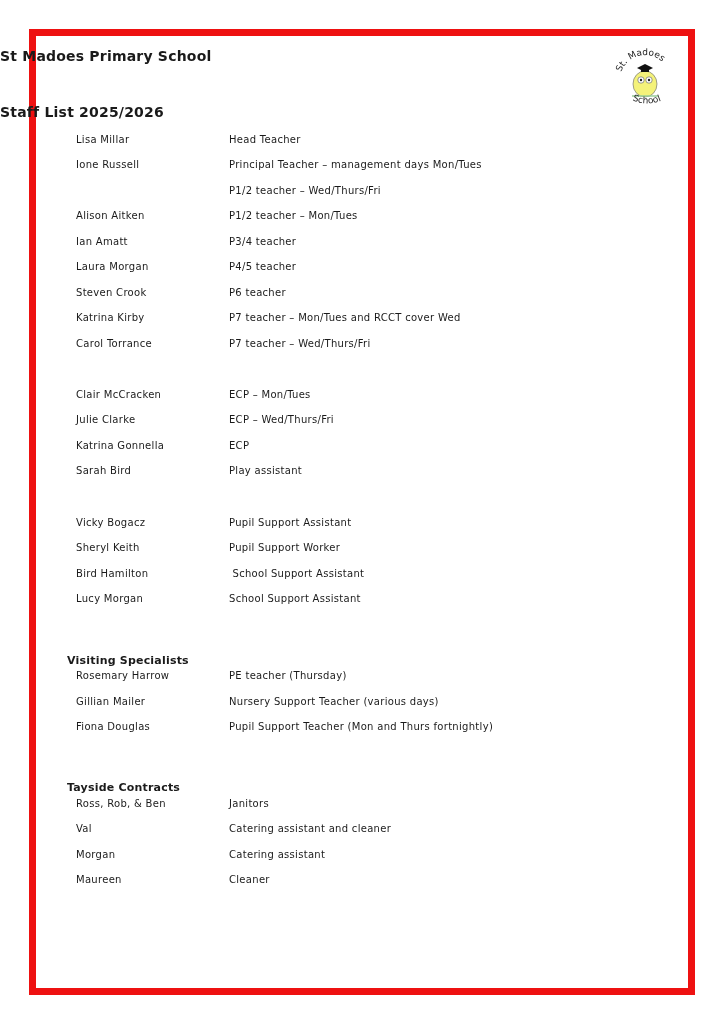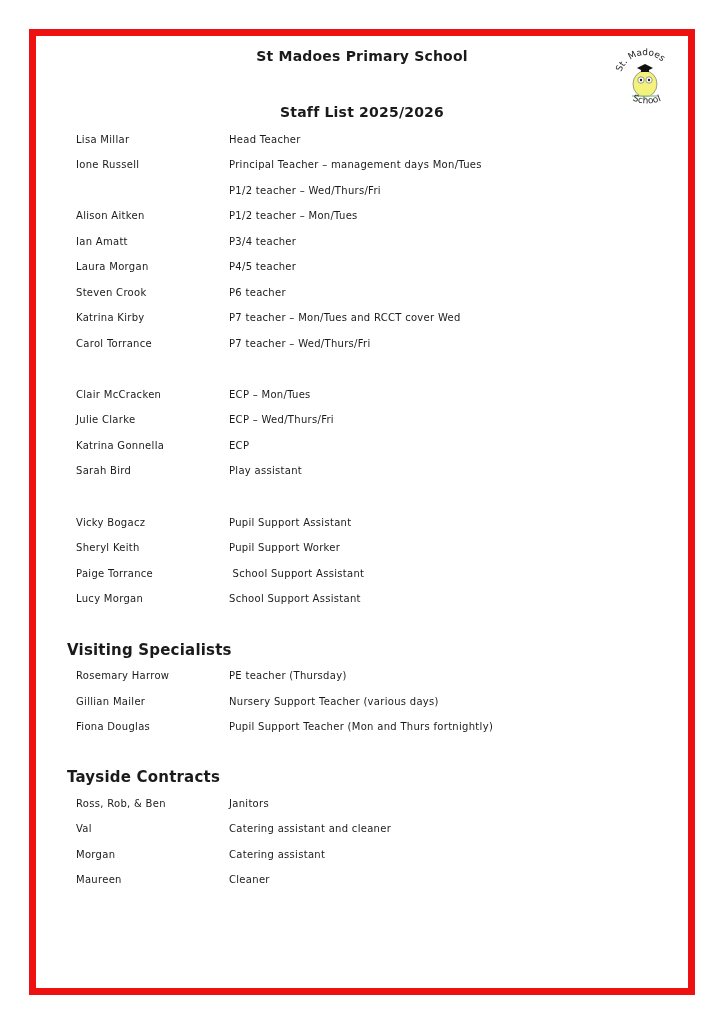--- a/index.html
+++ b/index.html
@@ -1,28 +1,28 @@
 <!DOCTYPE html>
 <html><head>
 <meta charset="utf-8">
 <style>
   html, body { margin:0; padding:0; background:#ffffff; }
   body { width:724px; height:1024px; position:relative; overflow:hidden;
          font-family:"DejaVu Sans", sans-serif; color:#1a1a1a; }
   .frame { position:absolute; left:29px; top:29px; width:652px; height:952px;
            border:7px solid #ee1111; background:#fff; }
-  .title { position:absolute; left:0; width:724px; text-align:center;
+  .title { position:absolute; left:0; width:724px; 
            font-weight:bold; font-size:14px; letter-spacing:0.2px; }
   .t1 { top:48px; }
   .t2 { top:104px; }
   .logo { position:absolute; left:612px; top:46px; width:66px; height:66px; }
   .row { position:absolute; left:76px; font-size:10px; height:20px; line-height:20px; white-space:nowrap; letter-spacing:0.3px; }
   .row .name { display:inline-block; width:153px; }
   .row .role { display:inline-block; }
-  .section { position:absolute; left:67px; font-size:15px; font-weight:bold; letter-spacing:0.2px; }
+  .section { position:absolute; left:67px; font-size:11px; font-weight:bold; letter-spacing:0.2px;margin-top:13px; }
 </style>
 </head>
 <body>
 
 <div class="frame"></div>
 
 <div class="title t1">St Madoes Primary School</div>
 <div class="title t2">Staff List 2025/2026</div>
 
 <svg class="logo" viewBox="0 0 66 66">
@@ -56,21 +56,21 @@
 <div class="row" style="top:308px"><span class="name">Katrina Kirby</span><span class="role">P7 teacher – Mon/Tues and RCCT cover Wed</span></div>
 <div class="row" style="top:334px"><span class="name">Carol Torrance</span><span class="role">P7 teacher – Wed/Thurs/Fri</span></div>
 
 <div class="row" style="top:385px"><span class="name">Clair McCracken</span><span class="role">ECP – Mon/Tues</span></div>
 <div class="row" style="top:410px"><span class="name">Julie Clarke</span><span class="role">ECP – Wed/Thurs/Fri</span></div>
 <div class="row" style="top:436px"><span class="name">Katrina Gonnella</span><span class="role">ECP</span></div>
 <div class="row" style="top:461px"><span class="name">Sarah Bird</span><span class="role">Play assistant</span></div>
 
 <div class="row" style="top:513px"><span class="name">Vicky Bogacz</span><span class="role">Pupil Support Assistant</span></div>
 <div class="row" style="top:538px"><span class="name">Sheryl Keith</span><span class="role">Pupil Support Worker</span></div>
-<div class="row" style="top:564px"><span class="name">Paige Torrance</span><span class="role" style="white-space:pre"> School Support Assistant</span></div>
+<div class="row" style="top:564px"><span class="name">Bird Hamilton</span><span class="role" style="white-space:pre"> School Support Assistant</span></div>
 <div class="row" style="top:589px"><span class="name">Lucy Morgan</span><span class="role">School Support Assistant</span></div>
 
 <div class="section" style="top:641px">Visiting Specialists</div>
 <div class="row" style="top:666px"><span class="name">Rosemary Harrow</span><span class="role">PE teacher (Thursday)</span></div>
 <div class="row" style="top:692px"><span class="name">Gillian Mailer</span><span class="role">Nursery Support Teacher (various days)</span></div>
 <div class="row" style="top:717px"><span class="name">Fiona Douglas</span><span class="role">Pupil Support Teacher (Mon and Thurs fortnightly)</span></div>
 
 <div class="section" style="top:768px">Tayside Contracts</div>
 <div class="row" style="top:794px"><span class="name">Ross, Rob, &amp; Ben</span><span class="role">Janitors</span></div>
 <div class="row" style="top:819px"><span class="name">Val</span><span class="role">Catering assistant and cleaner</span></div>

